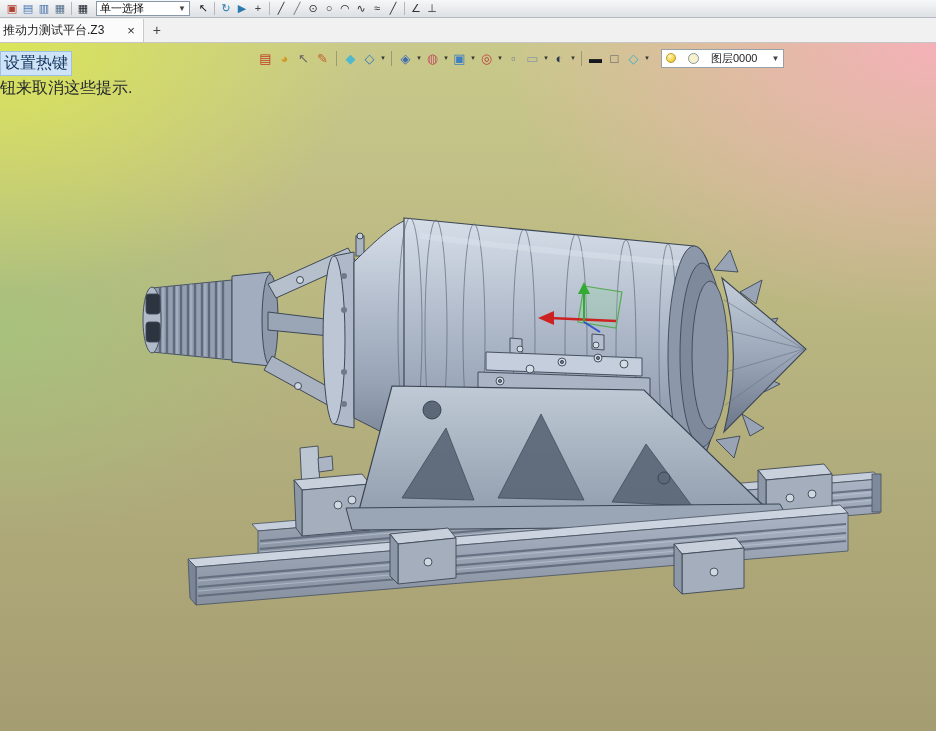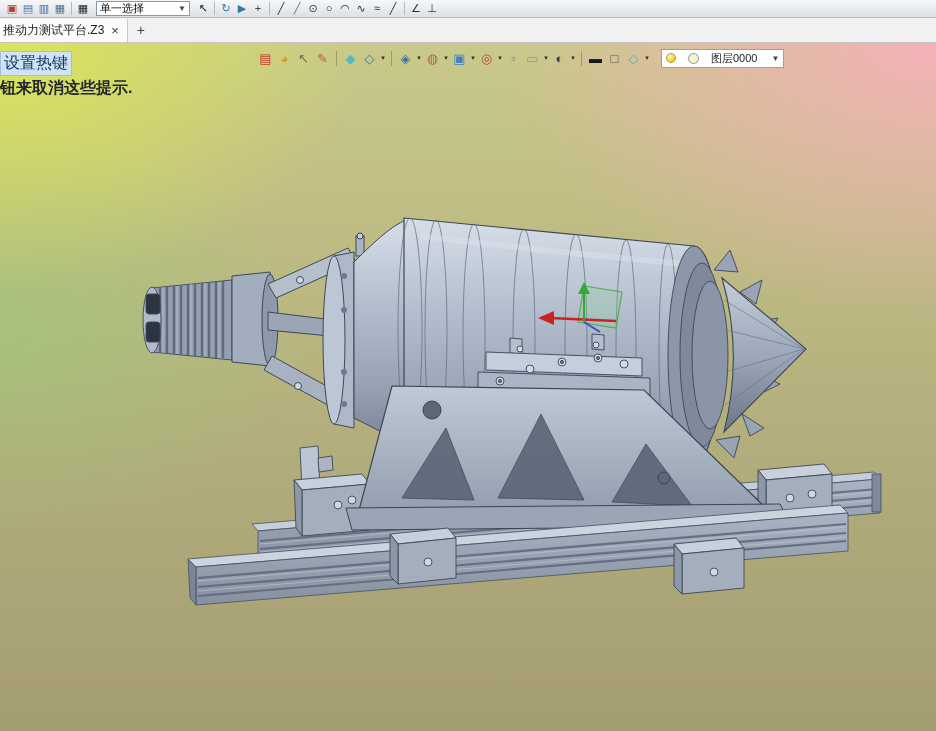--- a/index.html
+++ b/index.html
@@ -19,41 +19,41 @@
     margin:0 3px; }
   .select-box { display:inline-flex; align-items:center; justify-content:space-between;
     width:94px; height:15px; background:#fff; border:1px solid #8898a6;
     font-size:11px; padding:0 3px; margin:0 5px; }
   .select-box .arrow { font-size:8px; color:#444; }
 
   
   .tabbar { position:absolute; top:18px; left:0; right:0; height:25px;
     background:#f1f1f1; border-bottom:1px solid #c6c6c6; display:flex;
     align-items:flex-end; z-index:30; }
-  .tab { display:flex; align-items:center; gap:7px; height:23px;
+  .tab { display:flex; align-items:center; gap:23px; height:23px;
     background:#fbfbfb; border-right:1px solid #c9c9c9; padding:0 8px 0 3px;
     font-size:12px; color:#1c1c1c; }
   .tab .close { font-size:13px; color:#333; line-height:1; }
   .newtab { width:26px; height:24px; text-align:center; line-height:24px;
     font-size:14px; color:#444; }
 
   
   .viewport { position:absolute; top:43px; left:0; right:0; bottom:0;
     background:
       radial-gradient(80% 70% at 100% 0%, rgba(246,176,186,0.95) 0%, rgba(246,176,186,0) 58%),
       radial-gradient(65% 60% at 0% 0%, rgba(219,231,86,0.95) 0%, rgba(219,231,86,0) 60%),
       radial-gradient(55% 50% at 0% 42%, rgba(150,205,120,0.5) 0%, rgba(150,205,120,0) 60%),
       linear-gradient(180deg,#c9c98b 0%, #b2ad7c 60%, #a59d72 100%);
     overflow:hidden; }
   .viewport svg { position:absolute; top:0; left:0; }
 
   .hints { position:absolute; left:0; top:8px; z-index:20; font-size:16px; }
   .hint-hotkey { display:inline-block; background:#cfe3f7; color:#12335c;
     padding:1px 3px; border:1px solid #9dc0e4; }
-  .hint-line2 { color:#22262e; margin-top:2px;font-weight:bold; }
+  .hint-line2 { color:#22262e; margin-top:2px; }
 
   
   .view-toolbar { position:absolute; left:256px; top:3px; height:24px;
     display:flex; align-items:center; z-index:20; }
   .vicon { display:inline-block; width:19px; height:19px; font-size:13px;
     line-height:19px; text-align:center; cursor:default; }
   .view-toolbar .sep { height:15px; margin:0 4px; background:rgba(70,70,70,0.35); }
   .dd { display:inline-block; width:8px; font-size:7px; color:#333;
     text-align:center; cursor:default; }
   .layer-box { display:flex; align-items:center; gap:12px; height:19px;

